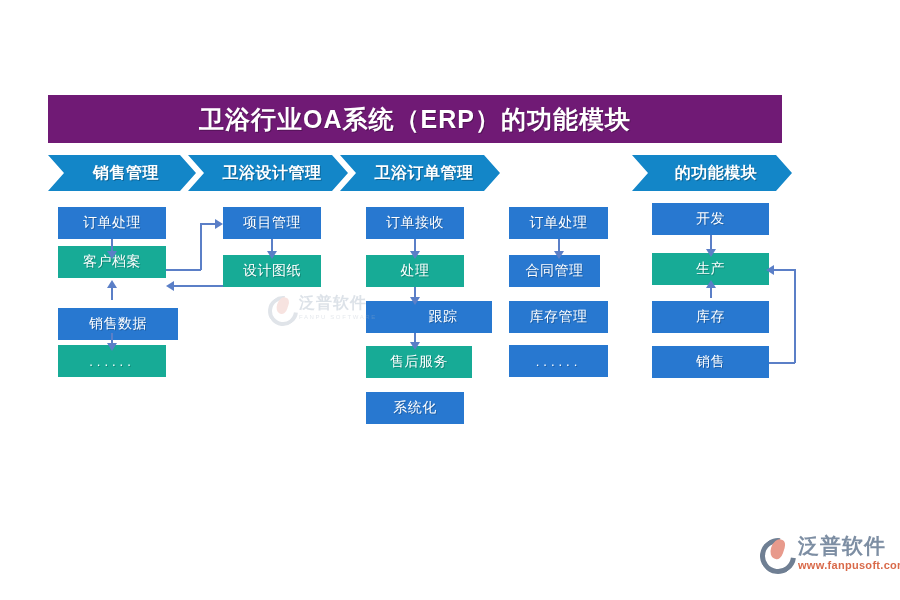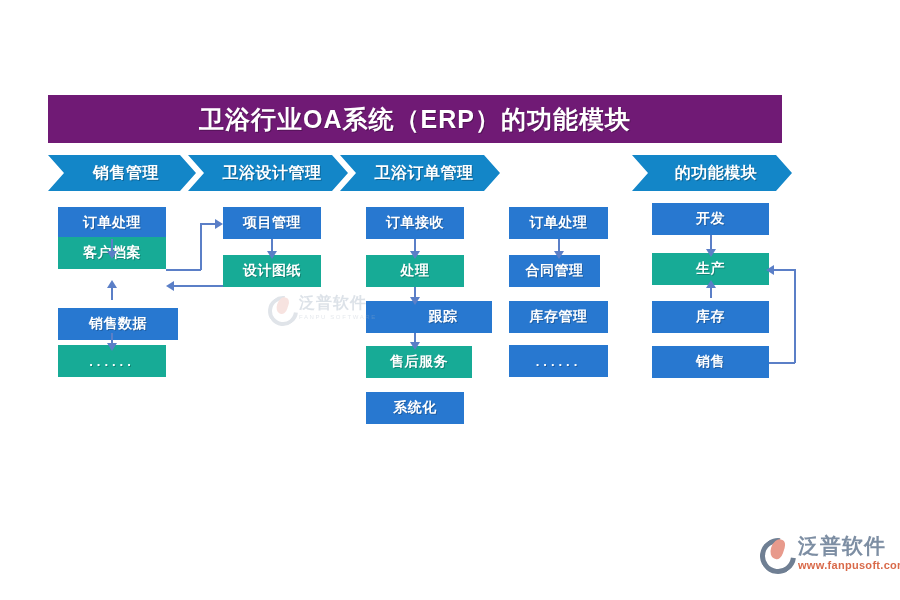--- a/index.html
+++ b/index.html
@@ -38,21 +38,21 @@
   .chev span{
     color:#ffffff;font-size:16px;font-weight:bold;letter-spacing:.5px;
     text-shadow:1px 1px 0 rgba(0,0,0,.25);
     white-space:nowrap;padding-left:8px;
   }
 
   
   .box{
     position:absolute;
     display:flex;align-items:center;justify-content:center;
-    color:#ffffff;font-size:14px;font-weight:bold;letter-spacing:.5px;
+    color:#ffffff;font-size:14px;font-weight:normal;letter-spacing:.5px;
     text-shadow:1px 1px 0 rgba(0,0,0,.22);
     white-space:nowrap;
     text-align:right;
   }
   .box.blue{background:#2878d0;}
   .box.teal{background:#17ab96;}
   .box.dots{letter-spacing:4px;font-size:13px;}
 
   
   .v-arrow{position:absolute;width:2px;background:#5b7fc7;}
@@ -138,21 +138,21 @@
       </div>
       <div class="chev" style="left: 584px; width: 160px;">
         <span>的功能模块</span>
       </div>
     </div>
 
   <div id="boxes-layer">
       <div class="box blue" style="left: 58px; top: 207px; width: 108px; height: 32px;">
         <span>订单处理</span>
       </div>
-      <div class="box teal" style="left: 58px; top: 237px; width: 108px; height: 32px;">
+      <div class="box teal" style="left: 58px; top: 246px; width: 108px; height: 32px;">
         <span>客户档案</span>
       </div>
       <div class="box blue" style="left: 58px; top: 308px; width: 120px; height: 32px;">
         <span>销售数据</span>
       </div>
       <div class="box teal dots" style="left: 58px; top: 345px; width: 108px; height: 32px;">
         <span>......</span>
       </div>
       <div class="box blue" style="left: 223px; top: 207px; width: 98px; height: 32px;">
         <span>项目管理</span>

